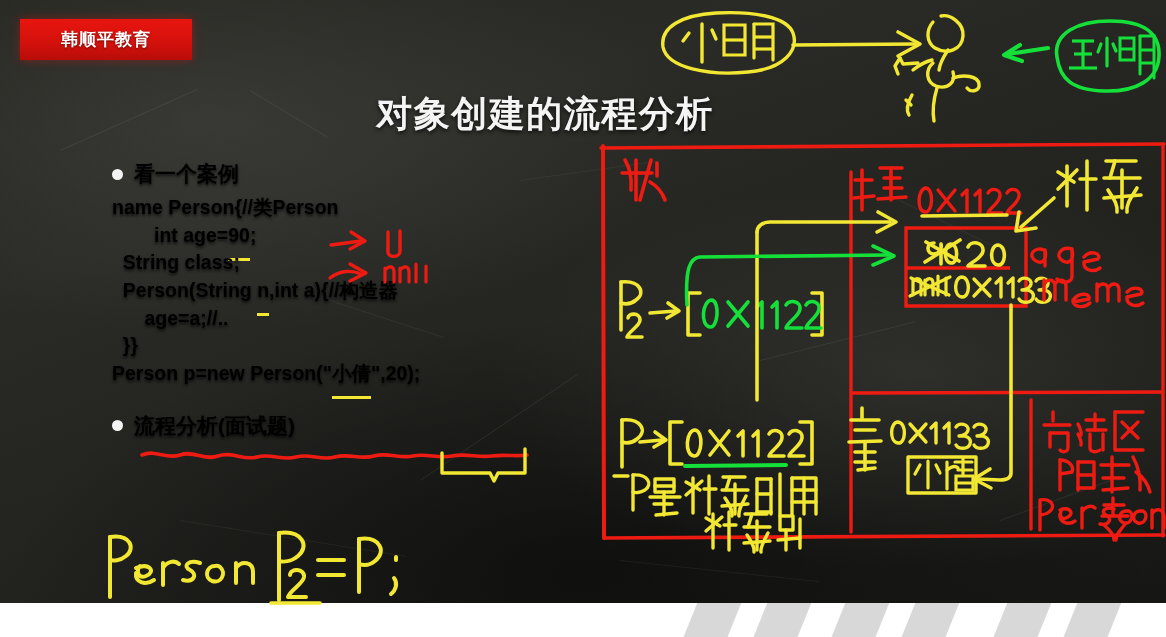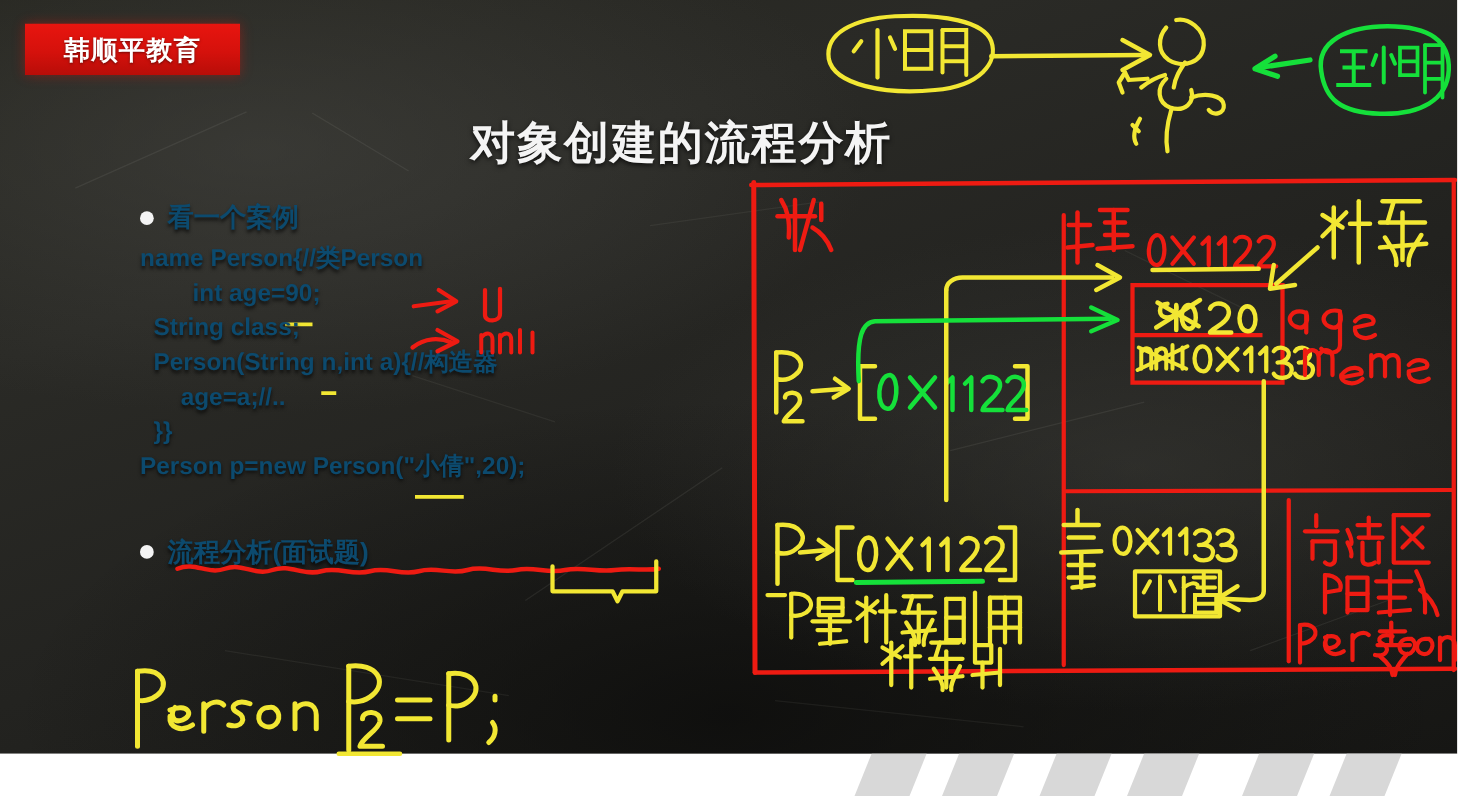--- a/index.html
+++ b/index.html
@@ -19,31 +19,31 @@
 
   
   #bottomstrip{position:absolute;left:0;top:603px;width:1166px;height:34px;background:#ffffff;overflow:hidden;}
   .wmbar{position:absolute;background:#d8d8d8;transform:skewX(-22deg);top:-6px;height:48px;}
 
   
   #badge{position:absolute;left:20px;top:19px;width:172px;height:41px;
     background:linear-gradient(180deg,#e8150f 0%,#d5110c 55%,#b80d08 100%);
     box-shadow:0 0 9px rgba(220,20,10,.45);
     display:flex;align-items:center;justify-content:center;}
-  #badge span{color:#fff;font-weight:bold;font-size:21px;letter-spacing:1px;
+  #badge span{color:#fff;font-weight:bold;font-size:17px;letter-spacing:1px;
     text-shadow:0 1px 2px rgba(0,0,0,.5);}
 
   
   #title{position:absolute;left:0;top:90px;width:1166px;text-align:center;
     color:#f4f4f4;font-size:36px;font-weight:bold;letter-spacing:1.5px;
     text-shadow:0 2px 4px rgba(0,0,0,.75);}
   #title .t{display:inline-block;transform:translateX(-38px);}
 
   
-  #codeblock{position:absolute;left:112px;top:160px;width:480px;color:#0c4a6e;}
+  #codeblock{position:absolute;left:112px;top:160px;width:480px;color:#000000;}
   .bullet{display:flex;align-items:center;gap:11px;font-size:21px;font-weight:bold;
     text-shadow:0 2px 3px rgba(0,0,0,.7);}
   .dot{width:11px;height:11px;border-radius:50%;background:#f4f4f4;flex:0 0 auto;}
   .code{font-size:19.5px;font-weight:bold;line-height:1.42;white-space:pre;
     text-shadow:0 2px 3px rgba(0,0,0,.7);}
   .ul-y{border-bottom:3px solid #f2e733;padding-bottom:12px;}
 
   
   .ink{position:absolute;left:0;top:0;width:1166px;height:637px;pointer-events:none;}
 </style>
@@ -90,21 +90,21 @@
     </div>
 
     <div class="code">name Person{//类Person</div>
     <div class="code"><span style="display:inline-block;width:42px;"></span>int age=<span class="ul-y">90</span>;</div>
     <div class="code">  String class;</div>
     <div class="code">  Person(String <span class="ul-y">n</span>,int a){//构造器</div>
     <div class="code">      age=a;//..</div>
     <div class="code">  }}</div>
     <div class="code">Person p=new Person("<span class="ul-y">小倩</span>",20);</div>
 
-    <div class="bullet" style="margin-top:40px;">
+    <div class="bullet" style="margin-top:24px;">
       <span class="dot"></span>
       <span>流程分析(面试题)</span>
     </div>
   </div>
 
   <svg class="ink" viewBox="0 0 1166 637">
 
     <g>
       <path d="M663,47 C660,27 682,15 716,13 C754,11 787,17 793,33 C799,50 784,69 748,72 C709,76 667,68 663,47 Z" fill="none" stroke="#f2e733" stroke-width="3.4" stroke-linecap="round"></path>
 

